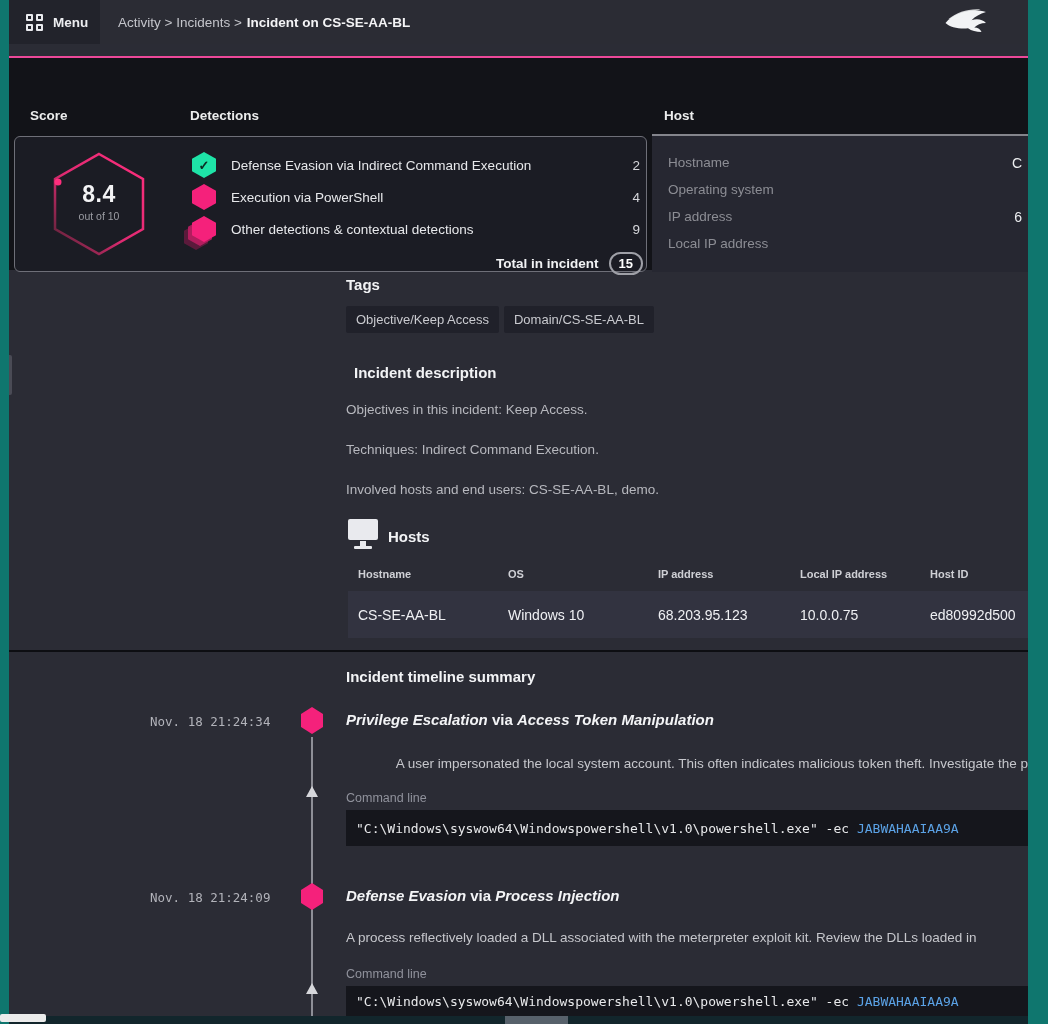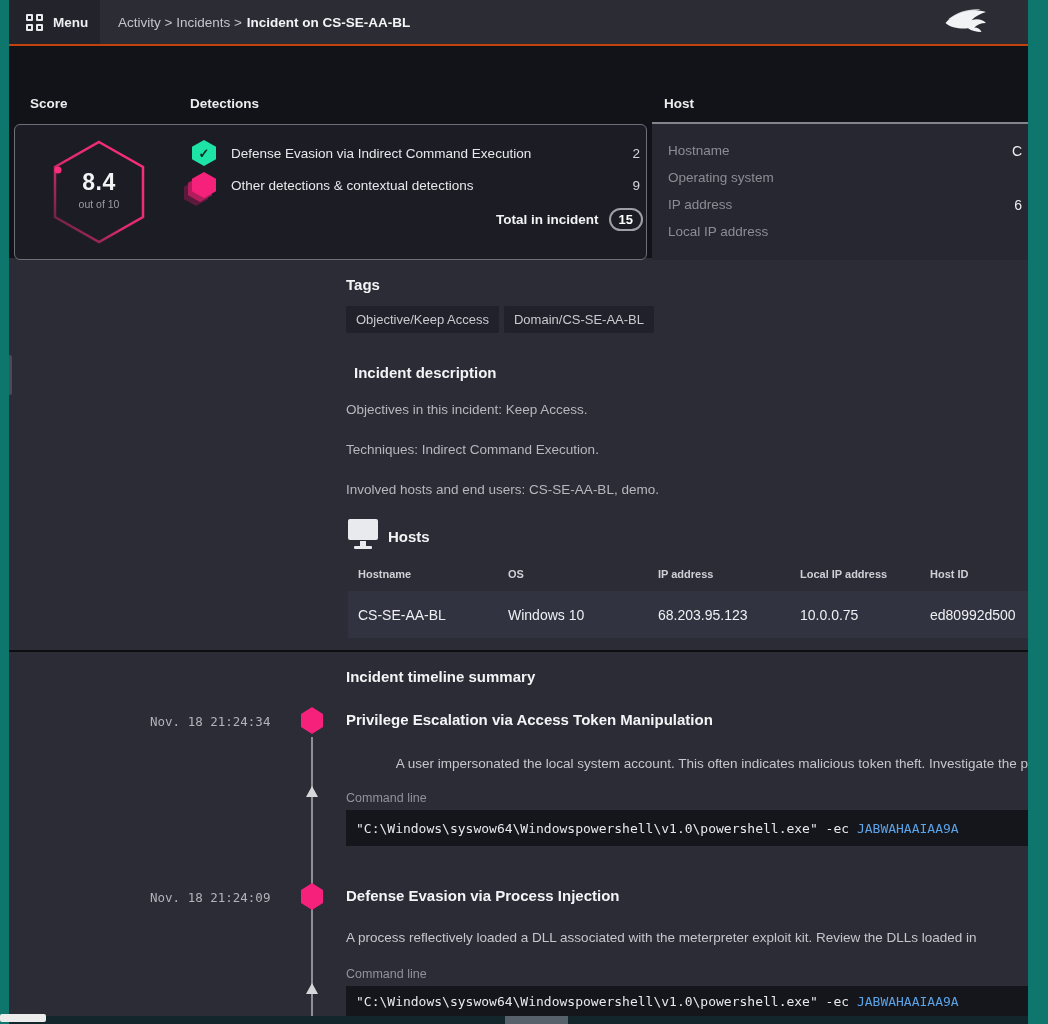--- a/index.html
+++ b/index.html
@@ -11,21 +11,21 @@
   .topbar { position:absolute; left:0; top:0; width:100%; height:44px; background:#2b2c34; }
   .menu-btn { position:absolute; left:0; top:0; width:91px; height:44px; background:#22232b; display:flex; align-items:center; gap:10px; padding-left:17px; cursor:pointer; }
   .menu-grid { display:grid; grid-template-columns:7px 7px; grid-template-rows:7px 7px; gap:3px; }
   .menu-grid span { border:2px solid #e9eaee; border-radius:1px; }
   .menu-label { color:#ecedf0; font-size:13.5px; font-weight:bold; }
   .crumbs { position:absolute; left:109px; top:0; height:44px; display:flex; align-items:center; gap:5px; font-size:13.5px; color:#c4c5cb; }
   .crumbs b { color:#f4f4f6; }
   .falcon { position:absolute; left:930px; top:4px; width:58px; height:36px; }
 
   
-  .band { position:absolute; left:0; top:44px; width:100%; height:214px; background:#121318; border-top:2px solid #c2410c; }
+  .band { position:absolute; left:0; top:56px; width:100%; height:214px; background:#121318; border-top:2px solid #ec4899; }
   .col-head { position:absolute; top:50px; font-size:13.5px; font-weight:bold; color:#eceded; }
   .col-head.score { left:21px; } .col-head.det { left:181px; } .col-head.host { left:655px; }
 
   .score-panel { position:absolute; left:5px; top:78px; width:633px; height:136px; background:#1b1c24; border:1px solid #6e6f78; border-radius:6px; }
   .hexwrap { position:absolute; left:36px; top:14px; width:96px; height:106px; }
   .score-text { position:absolute; left:0; top:30px; width:96px; text-align:center; }
   .score-val { font-size:23px; font-weight:bold; color:#f3f3f5; letter-spacing:.5px; }
   .score-cap { font-size:10.5px; color:#9b9ca3; margin-top:2px;text-align:center; }
 
   .det-list { position:absolute; left:176px; top:12px; width:452px; }
@@ -59,21 +59,21 @@
   .tbl-row { position:absolute; left:339px; right:0; top:591px; height:47px; background:#323340; display:grid; grid-template-columns:150px 150px 142px 130px 1fr; align-items:center; padding-left:10px; font-size:14px; color:#eff0f3; white-space:nowrap; overflow:hidden; cursor:pointer; }
 
   .divider { position:absolute; left:0; right:0; top:650px; height:2px; background:#0d0e12; }
 
   
   .tl-line { position:absolute; left:302px; top:737px; width:2px; height:279px; background:#8e8f97; }
   .tl-arrow { position:absolute; left:297px; width:0; height:0; border-left:6px solid transparent; border-right:6px solid transparent; border-bottom:11px solid #d6d7db; }
   .tl-marker { position:absolute; width:22px; height:27px; background:#f5217b; clip-path:polygon(50% 0,100% 26%,100% 74%,50% 100%,0 74%,0 26%); cursor:pointer; }
   .tl-time { position:absolute; left:141px; font-family:"DejaVu Sans Mono", monospace; font-size:12.5px; color:#b2b3ba; }
   .tl-title { position:absolute; left:337px; right:0; font-size:15px; font-weight:bold; color:#f3f4f6; white-space:nowrap; overflow:hidden; }
-  .tl-title a { color:#f3f4f6; text-decoration:underline; text-underline-offset:5px; text-decoration-thickness:1px; cursor:pointer; }
+  .tl-title a { color:#f3f4f6; text-decoration:underline; text-underline-offset:5px; text-decoration-thickness:1px; cursor:pointer;font-style:italic; }
   .tl-title .via { font-weight:bold; text-decoration:none; }
   .cmd-label { position:absolute; left:337px; font-size:12.5px; color:#90929c; }
   .code { position:absolute; left:337px; right:0; height:36px; background:#15161c; display:flex; align-items:center; padding-left:10px; overflow:hidden; }
   .code .line { font-family:"DejaVu Sans Mono", monospace; font-size:13px; white-space:pre; color:#e8e9eb; }
   .code .enc { color:#5ba2e6; }
 
   
   .drawer-handle { position:absolute; left:-3px; top:355px; width:6px; height:40px; background:#4a4b55; border-radius:2px; cursor:pointer; }
 
   
@@ -134,20 +134,27 @@
         <div class="det-list">
           <div class="det-row">
             <span class="det-ic">
                 <span class="hex main teal" style="left:1px;top:1px;width:24px;height:26px;">✓</span>
               </span>
             <span class="det-label">Defense Evasion via Indirect Command Execution</span>
             <span class="det-count">2</span>
           </div>
           <div class="det-row">
             <span class="det-ic">
+                <span class="hex main"></span>
+              </span>
+            <span class="det-label">Execution via PowerShell</span>
+            <span class="det-count">4</span>
+          </div>
+          <div class="det-row">
+            <span class="det-ic">
               <span class="hex ghost2"></span>
                 <span class="hex ghost1"></span>
                 <span class="hex main"></span>
             </span>
             <span class="det-label">Other detections &amp; contextual detections</span>
             <span class="det-count">9</span>
           </div>
           <div class="total-row">
             <span class="total-label">Total in incident</span>
             <span class="total-badge">15</span>

